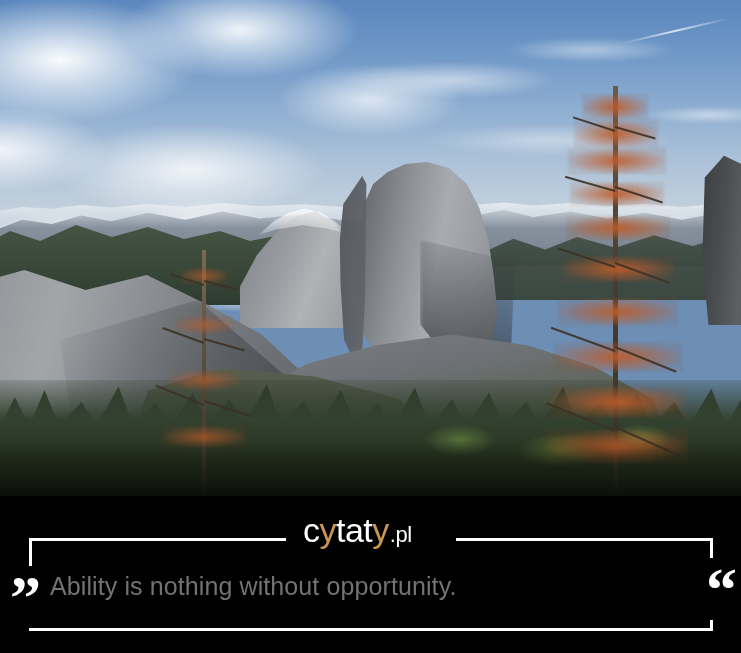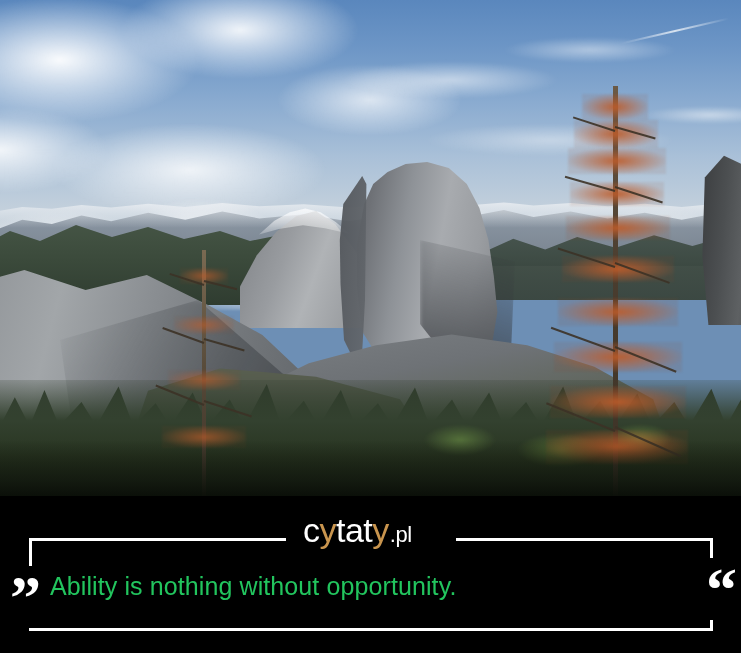--- a/index.html
+++ b/index.html
@@ -362,21 +362,21 @@
     user-select: none;
   }
   .quote-left  { left: 6px;  top: 70px; }   
   .quote-right { left: 702px; top: 62px; }
 
   .quote-text {
     position: absolute;
     left: 50px;
     top: 75px;  
     width: 620px;
-    color: #22c55e;
+    color: #737373;
     font-size: 25px;
     font-weight: 400;
     letter-spacing: 0.1px;
     line-height: 1.2;
   }
 </style>
 </head>
 <body>
 
 <div class="screenshot">

